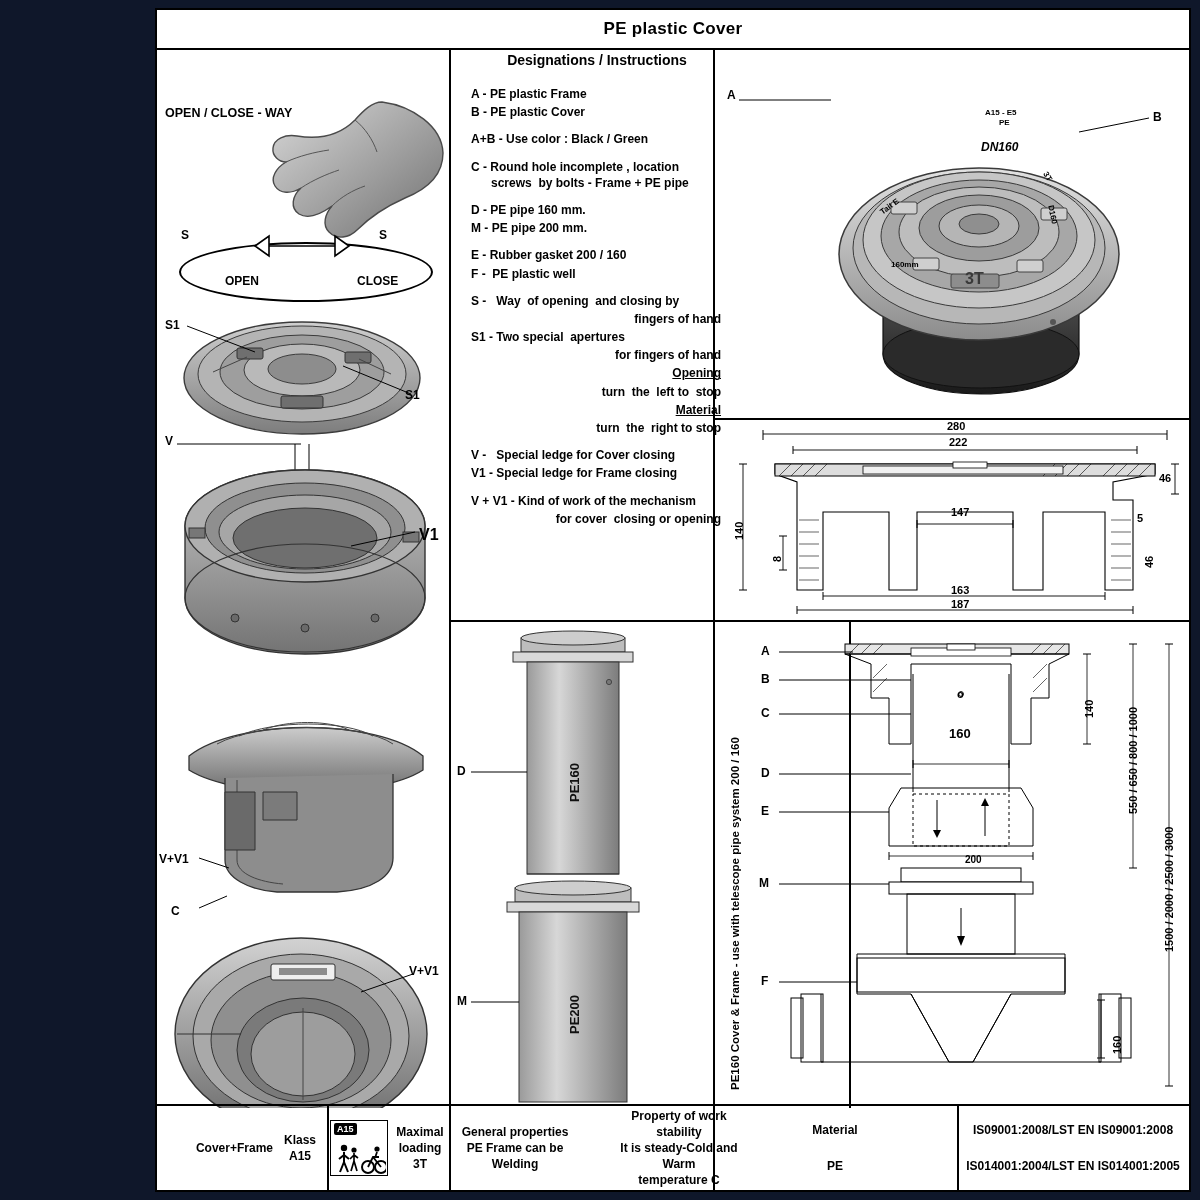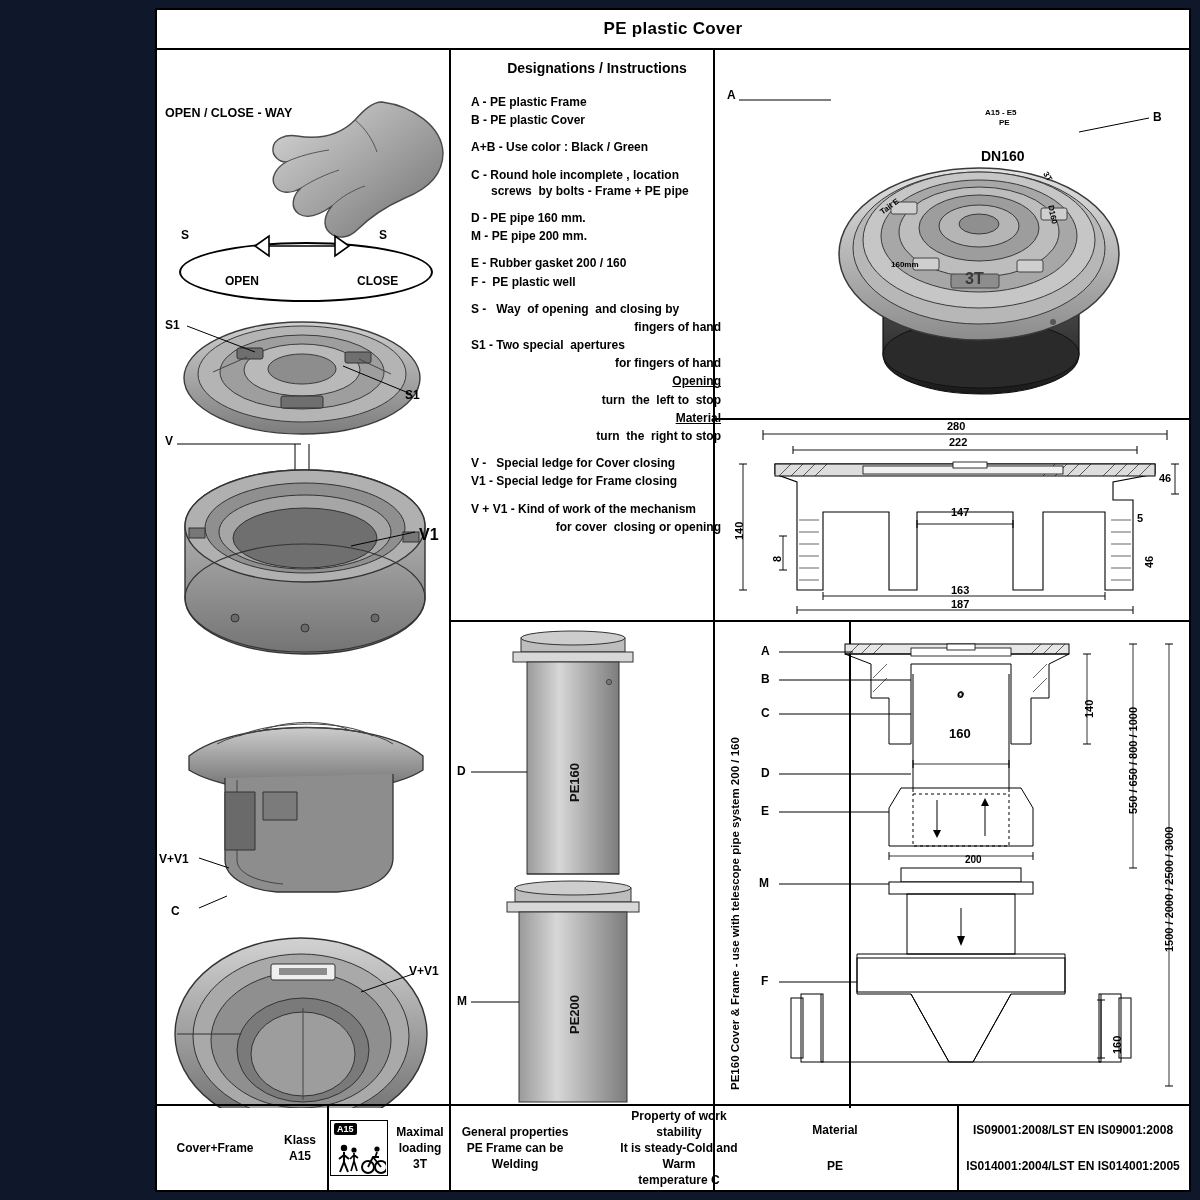--- a/index.html
+++ b/index.html
@@ -233,21 +233,21 @@
         <rect x="108" y="38" width="48" height="7" fill="#8d8d8d"></rect>
         <path d="M6 104 L70 104" stroke="#333"></path>
         <line x1="132" y1="78" x2="132" y2="170" stroke="#444"></line>
       </svg>
       <div class="vv1-b">V+V1</div>
       <svg style="position:absolute;left:190px;top:916px;" width="80" height="40">
         <line x1="66" y1="8" x2="14" y2="26" stroke="#000"></line>
       </svg>
     </div>
 
-    <div style="position:absolute;left:292px;top:40px;width:296px;height:572px;overflow:hidden;">
+    <div style="position:absolute;left:292px;top:32px;width:296px;height:572px;overflow:hidden;">
       <div class="desig-title">Designations /  Instructions</div>
       <div class="desig-list">
         <div class="row">A - PE plastic Frame</div>
         <div class="row">B - PE plastic Cover</div>
         <div class="gap"></div>
         <div class="row">A+B - Use color : Black / Green</div>
         <div class="gap"></div>
         <div class="row">C - Round hole incomplete , location
       screws  by bolts - Frame + PE pipe</div>
         <div class="gap"></div>
@@ -313,21 +313,21 @@
         <rect x="60" y="124" width="26" height="12" rx="2" fill="#cfcfcf" stroke="#444"></rect>
         <rect x="210" y="130" width="26" height="12" rx="2" fill="#cfcfcf" stroke="#444"></rect>
         <rect x="120" y="196" width="48" height="14" rx="2" fill="#8d8d8d" stroke="#444"></rect>
         <rect x="186" y="182" width="26" height="12" rx="2" fill="#cfcfcf" stroke="#444"></rect>
         <rect x="82" y="180" width="26" height="12" rx="2" fill="#cfcfcf" stroke="#444"></rect>
         <circle cx="222" cy="244" r="3" fill="#555"></circle>
       </svg>
 
       <div class="sm bold" style="position:absolute;left:272px;top:58px;font-size:8px;">A15 - E5</div>
       <div class="sm bold" style="position:absolute;left:286px;top:68px;font-size:8px;">PE</div>
-      <div class="sm bold" style="position:absolute;left:268px;top:98px;font-size:14px;">DN160</div>
+      <div class="sm bold" style="position:absolute;left:268px;top:90px;font-size:12px;font-style:italic;">DN160</div>
       <div class="sm bold" style="position:absolute;left:330px;top:122px;font-size:8px;transform:rotate(58deg);">3T</div>
       <div class="sm bold" style="position:absolute;left:330px;top:160px;font-size:8px;transform:rotate(78deg);">D160</div>
       <div class="sm bold" style="position:absolute;left:166px;top:152px;font-size:8px;transform:rotate(-36deg);">Tait E</div>
       <div class="sm bold" style="position:absolute;left:178px;top:210px;font-size:8px;">160mm</div>
       <div style="position:absolute;left:252px;top:220px;font-size:16px;font-weight:bold;color:#3a3a3a;">3T</div>
     </div>
 
     <div style="position:absolute;left:556px;top:410px;width:478px;height:200px;overflow:hidden;">
 
       <svg width="478" height="200">
@@ -541,21 +541,21 @@
       <div class="vdim" style="left:398px;top:432px;">160</div>
       <div class="dim" style="left:244px;top:66px;">o</div>
     </div>
 
     <div class="bottom">
       <div class="bsep" style="left:170px;"></div>
       <div class="bsep" style="left:292px;"></div>
       <div class="bsep" style="left:556px;"></div>
       <div class="bsep" style="left:800px;"></div>
 
-      <div class="bcell" style="left:0;width:116px;">
+      <div class="bcell" style="left:0;width:116px;align-items:flex-end;">
         <span>Cover+Frame</span>
       </div>
       <div class="bcell" style="left:116px;width:54px;">
         <span>Klass</span>
         <span>A15</span>
       </div>
       <div class="bcell" style="left:170px;width:64px;">
         <div class="pictogram">
           <div class="picto-a15">A15</div>
           <svg width="54" height="34" viewBox="0 0 54 34">

